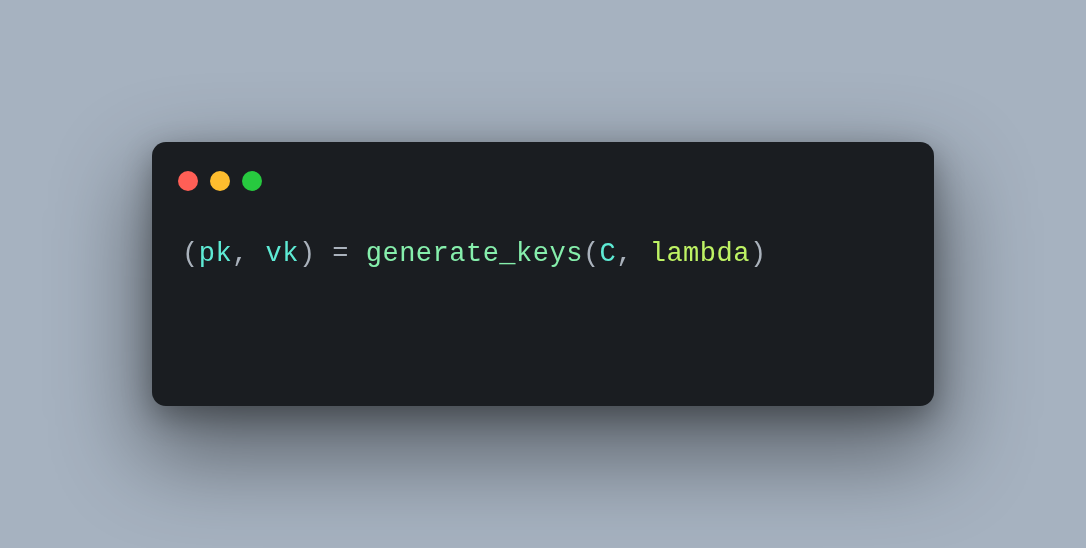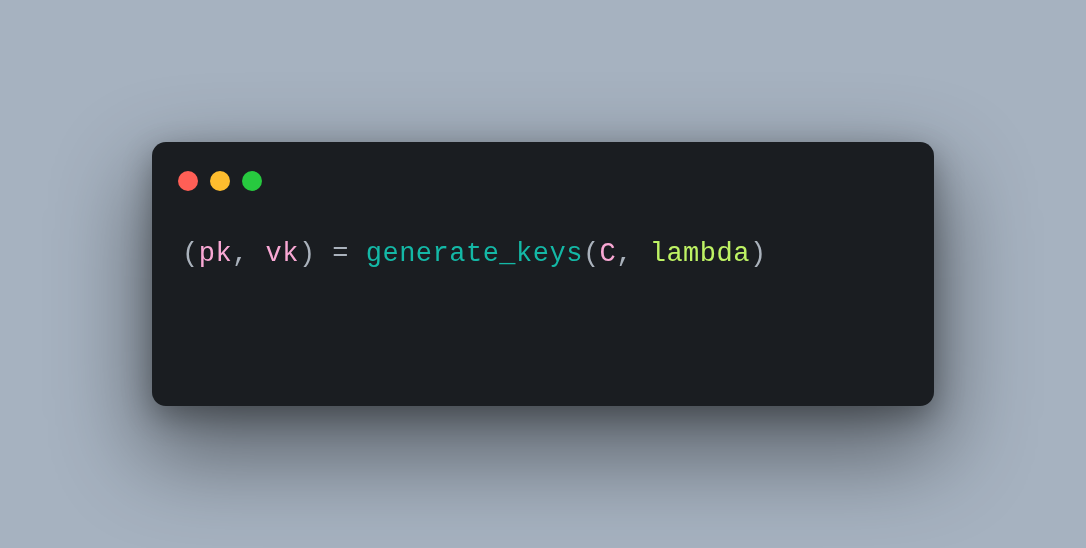--- a/index.html
+++ b/index.html
@@ -44,22 +44,22 @@
     .traffic-light.green { background: #27c93f; }
     .code-area {
       flex: 1;
       padding: 36px 30px 30px 30px;
       font-size: 27px;
       line-height: 1.5;
       white-space: pre;
       letter-spacing: 0.5px;
     }
     .tok-punct { color: #aab2bc; }
-    .tok-ident { color: #f9a8d4; }
-    .tok-func  { color: #14b8a6; }
+    .tok-ident { color: #5eead4; }
+    .tok-func  { color: #86efac; }
     .tok-kw    { color: #bef264; }
   </style>
 </head>
 <body>
 
 <div class="code-window">
   <div class="titlebar">
     <div class="traffic-light red"></div>
     <div class="traffic-light yellow"></div>
     <div class="traffic-light green"></div>

